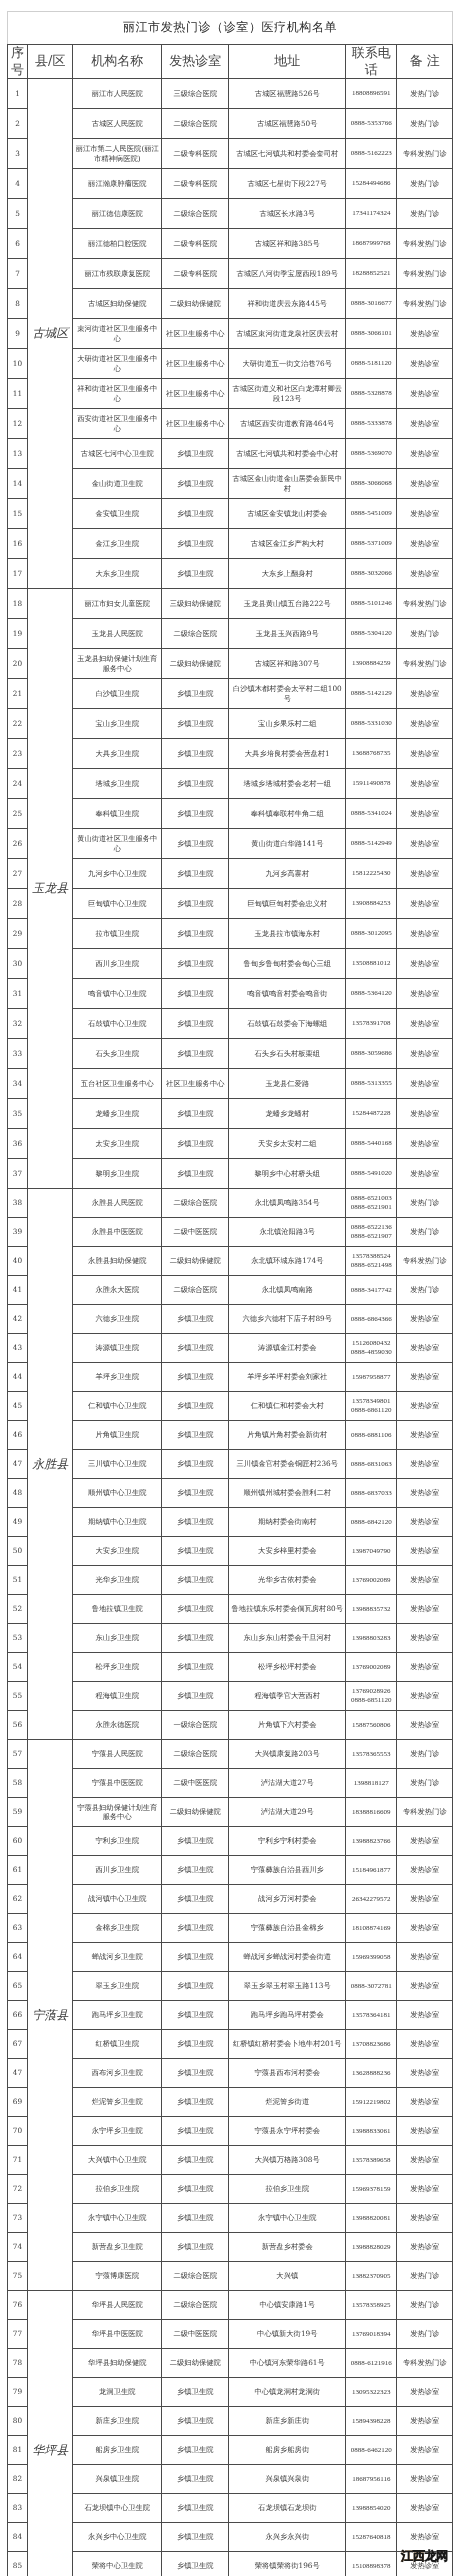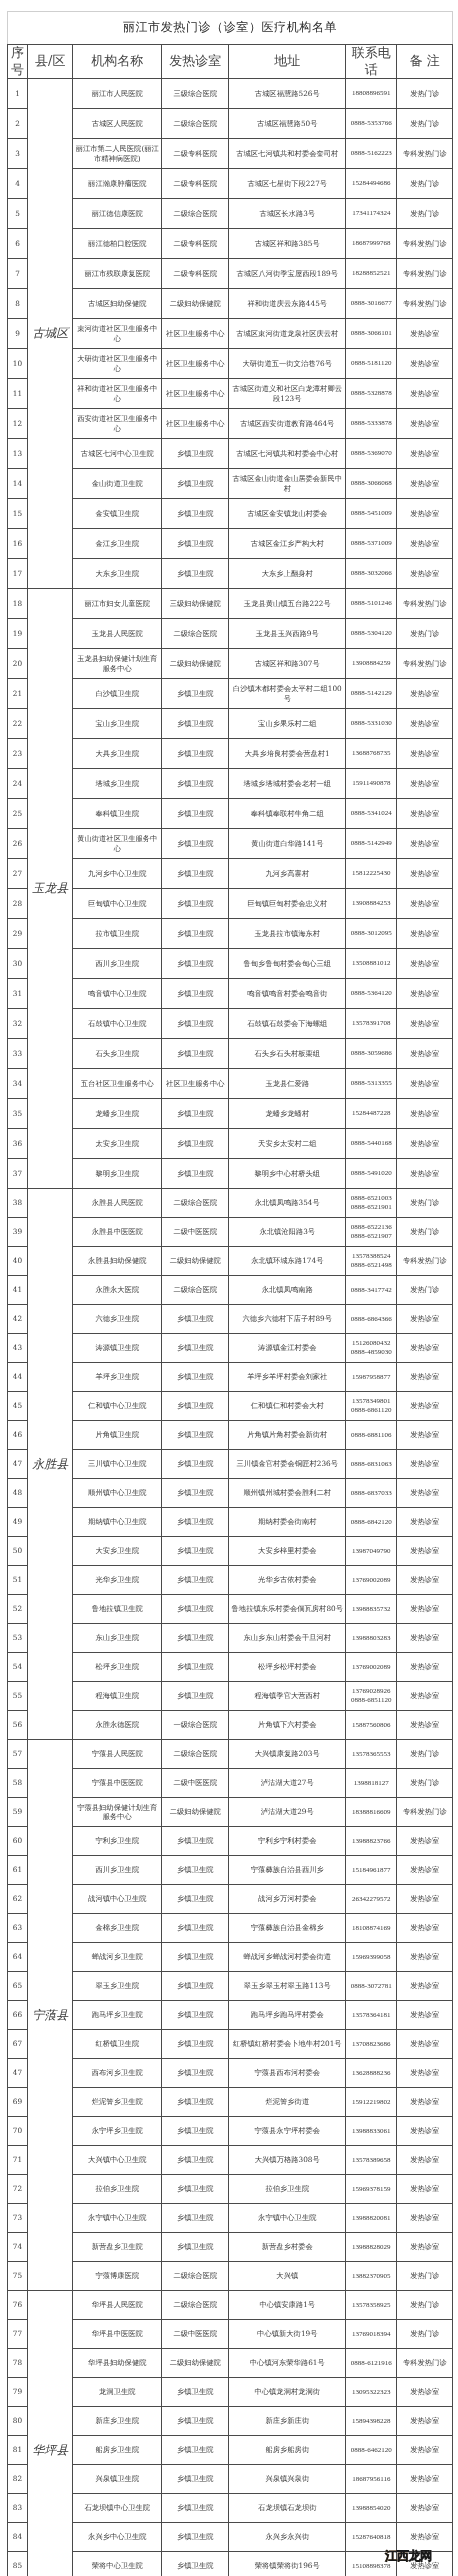--- a/index.html
+++ b/index.html
@@ -12,21 +12,21 @@
   .title-cell { height: 32px; font-size: 12px; color: #2b2b2b; letter-spacing: 0.6px;
                 border-top: 0.6px solid #cfcfcf; border-left: 0.6px solid #cfcfcf; border-right: 0.6px solid #cfcfcf; font-family: Liberation Mono, monospace; }
   .hdr th { height: 33px; font-size: 13px; color: #444; }
   tr.r-a td { height: 29px; }
   tr.r-b td { height: 28px; }
   td { font-size: 7.3px; }
   td.c-seq { font-size: 7.3px; }
   td.c-phone { font-size: 7px; font-family: "Liberation Serif", "DejaVu Serif", serif; }
   td.c-county { font-size: 12px; font-style: italic; }
   td.c-name, td.c-addr { font-size: 7.3px; }
-  .watermark { position: absolute; left: 385px; top: 2548px; font-family: "DejaVu Sans", sans-serif;
+  .watermark { position: absolute; left: 401px; top: 2548px; font-family: "DejaVu Sans", sans-serif;
                font-weight: bold; font-size: 12.3px; letter-spacing: -0.6px;
                -webkit-text-stroke: 0.6px #1a1a1a; }
   .watermark .w1 { color: #f08a12; }
   .watermark .w2 { color: #ffffff; }
 </style>
 </head>
 <body>
 
 <div class="sheet">
   <table>

